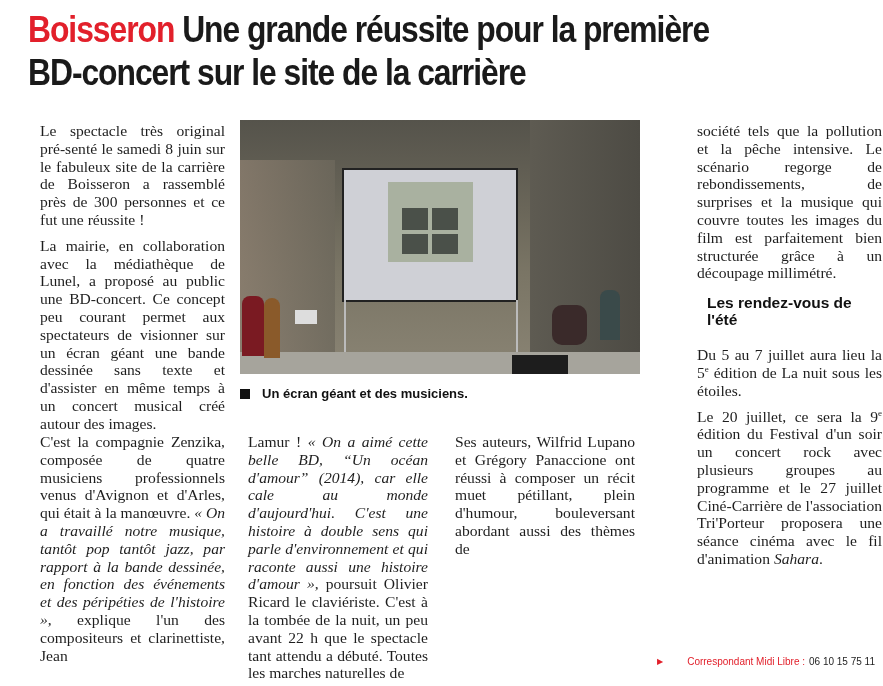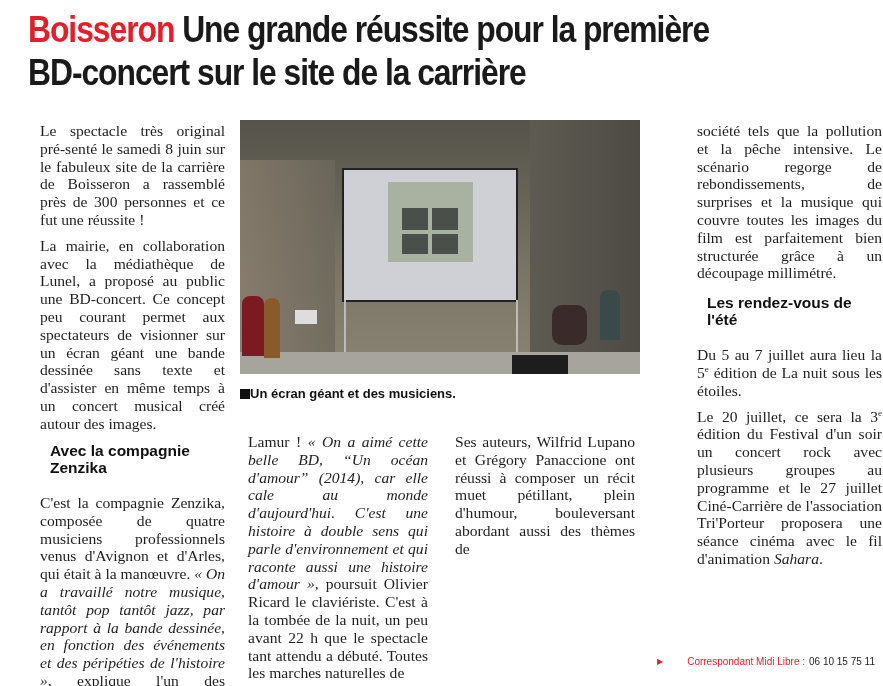--- a/index.html
+++ b/index.html
@@ -49,21 +49,21 @@
   .photo .musician1 { position:absolute; left:2px; top:176px; width:22px; height:60px; background:#7a1a22; border-radius:8px 8px 0 0; }
   .photo .musician2 { position:absolute; left:24px; top:178px; width:16px; height:60px; background:#8a5a2a; border-radius:8px 8px 0 0; }
   .photo .stand { position:absolute; left:55px; top:190px; width:22px; height:14px; background:#ddd; }
   .photo .amp { position:absolute; left:272px; top:235px; width:56px; height:30px; background:#1d1d1d; }
   .photo .drums { position:absolute; left:312px; top:185px; width:35px; height:40px; background:#3a2a2a; border-radius:10px; }
   .photo .player { position:absolute; left:360px; top:170px; width:20px; height:50px; background:#3a4a4a; border-radius:8px 8px 0 0; }
   .caption {
     position:absolute; left:240px; top:386px;
     font-family:"Liberation Sans","DejaVu Sans",sans-serif;
     font-weight:bold; font-size:13px; color:#111;
-    display:flex; align-items:center; gap:0;
+    display:flex; align-items:center; gap:12px;
   }
   .caption .square { width:10px; height:10px; background:#111; display:inline-block; }
   .credit {
     position:absolute; left:657px; top:656px;
     font-family:"Liberation Sans Narrow","Liberation Sans",sans-serif;
     font-size:10px; color:#1e1e1e; display:flex; align-items:center; gap:4px;
   }
   .credit .arrow { color:#e2202b; font-size:8px; }
   .credit .label { color:#e2202b; font-weight:normal;margin-left:20px; }
   sup { font-size:9px; line-height:0; }
@@ -103,36 +103,35 @@
   <div class="player"></div>
   <div class="amp"></div>
 </div>
 
 <div class="caption">
   <span class="square"></span>
   <span>Un écran géant et des musiciens.</span>
 </div>
 
 <div class="col c1b">
-  <h2 class="sub">Avec la compagnie Zenzika</h2>
   <p><span>C'est la compagnie Zenzika, composée de quatre musiciens professionnels venus d'Avignon et d'Arles, qui était à la manœuvre.</span> <em>« On a travaillé notre musique, tantôt pop tantôt jazz, par rapport à la bande dessinée, en fonction des événements et des péripéties de l'histoire »</em><span>, explique l'un des compositeurs et clarinettiste, Jean</span></p>
 </div>
 
 <div class="col c2">
   <p><span>Lamur !</span> <em>« On a aimé cette belle BD, “Un océan d'amour” (2014), car elle cale au monde d'aujourd'hui. C'est une histoire à double sens qui parle d'environnement et qui raconte aussi une histoire d'amour »</em><span>, poursuit Olivier Ricard le claviériste. C'est à la tombée de la nuit, un peu avant 22 h que le spectacle tant attendu a débuté. Toutes les marches naturelles de</span></p>
 </div>
 
 <div class="col c3">
   <p>Ses auteurs, Wilfrid Lupano et Grégory Panaccione ont réussi à composer un récit muet pétillant, plein d'humour, bouleversant abordant aussi des thèmes de</p>
 </div>
 
 <div class="col c4">
   <p>société tels que la pollution et la pêche intensive. Le scénario regorge de rebondissements, de surprises et la musique qui couvre toutes les images du film est parfaitement bien structurée grâce à un découpage millimétré.</p>
   <h2 class="sub" style="margin-top:13px;">Les rendez-vous de l'été</h2>
   <p><span>Du 5 au 7 juillet aura lieu la 5</span><sup>e</sup><span> édition de La nuit sous les étoiles.</span></p>
-  <p><span>Le 20 juillet, ce sera la 3</span><sup>e</sup><span> édition du Festival d'un soir un concert rock avec plusieurs groupes au programme et le 27 juillet Ciné-Carrière de l'association Tri'Porteur proposera une séance cinéma avec le fil d'animation </span><em>Sahara</em><span>.</span></p>
+  <p><span>Le 20 juillet, ce sera la 9</span><sup>e</sup><span> édition du Festival d'un soir un concert rock avec plusieurs groupes au programme et le 27 juillet Ciné-Carrière de l'association Tri'Porteur proposera une séance cinéma avec le fil d'animation </span><em>Sahara</em><span>.</span></p>
 </div>
 
 <div class="credit">
   <span class="arrow">▶</span>
   <span class="label">Correspondant Midi Libre :</span>
   <span>06 10 15 75 11</span>
 </div>
 
 </body></html>

